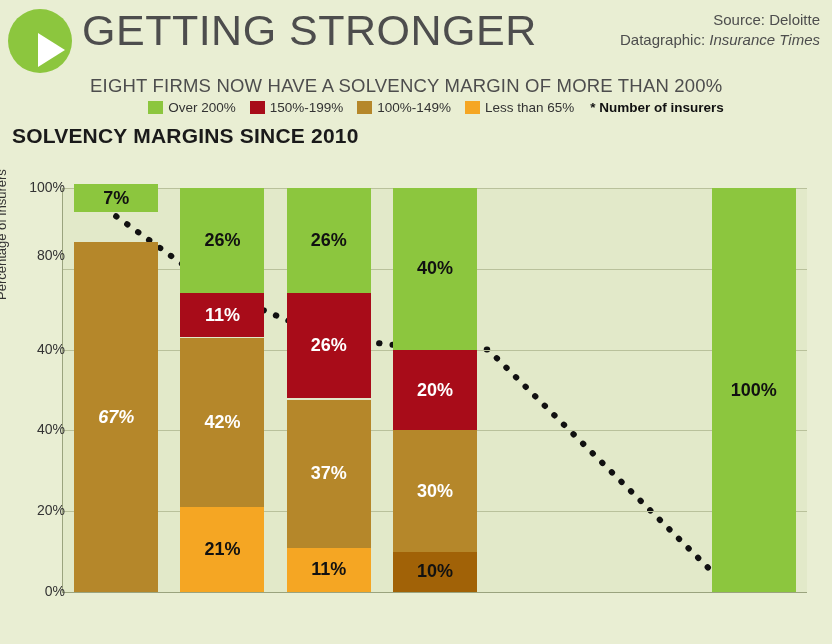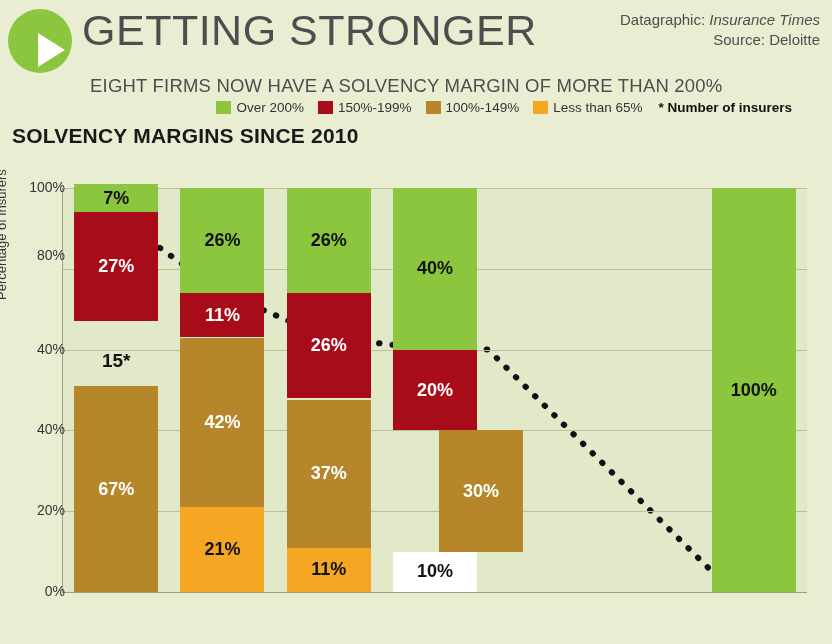--- a/index.html
+++ b/index.html
@@ -47,22 +47,22 @@
     text-align:right;
     font-size:15px;
     color:#4d4d4d;
     line-height:20px;
   }
   #source-block .italic{font-style:italic;}
 
   
   #legend{
     position:absolute;left:0;top:100px;width:792px;
-    display:flex;justify-content:flex-end;align-items:center;
-    font-size:13.5px;color:#333;
+    display:flex;justify-content:center;align-items:center;
+    font-size:13.5px;color:#333;padding-left:40px;
   }
   .legend-item{display:flex;align-items:center;margin-right:14px;}
   .legend-swatch{width:15px;height:13px;margin-right:5px;}
   .legend-note{font-size:13.5px;color:#111;font-weight:bold;margin-left:2px;}
 
   
   #section-title{
     position:absolute;left:12px;top:124px;
     font-size:21px;font-weight:bold;color:#1a1a1a;
     letter-spacing:0.2px;
@@ -109,25 +109,25 @@
 </head>
 <body>
 
 <div id="header">
   <div id="logo-circle">
     <div id="logo-triangle"></div>
   </div>
   <div id="title-main">GETTING STRONGER</div>
   <div id="title-sub">EIGHT FIRMS NOW HAVE A SOLVENCY MARGIN OF MORE THAN 200%</div>
   <div id="source-block">
+    <div>Source: Deloitte</div>
     <div>
       <span>Datagraphic:</span>
       <span class="italic">Insurance Times</span>
     </div>
-    <div>Source: Deloitte</div>
   </div>
 </div>
 
 <div id="legend">
   <div class="legend-item">
     <span class="legend-swatch" style="background:#8cc63e"></span>
     <span>Over 200%</span>
   </div>
   <div class="legend-item">
     <span class="legend-swatch" style="background:#a80c19"></span>
@@ -157,25 +157,22 @@
     <div class="gridline" style="top: 242.4px;"></div>
     <div class="ytick-label" style="top: 233.4px; left: -58px; right: auto;">40%</div>
     <div class="gridline" style="top: 161.6px;"></div>
     <div class="ytick-label" style="top: 152.6px; left: -58px; right: auto;">40%</div>
     <div class="gridline" style="top: 80.8px;"></div>
     <div class="ytick-label" style="top: 59px; left: -58px; right: auto;">80%</div>
     <div class="gridline" style="top: 0px;"></div>
     <div class="ytick-label" style="top: -9px; left: -58px; right: auto;">100%</div>
     <div class="count-label" style="left: 3.14286px;">15*</div>
     <div class="bar-col" style="left: 11.1429px; height: 404px;">
-      <div class="seg light" style="background: rgb(181, 135, 42); height: 206px; bottom: 0px;">
+      <div class="seg light" style="background: rgb(181, 135, 42); height: 350px; bottom: 0px; font-style: italic;">
         <span>67%</span>
-      </div>
-      <div class="seg light" style="background: rgb(168, 12, 25); height: 109.08px; bottom: 270.68px;">
-        <span>27%</span>
       </div>
       <div class="seg dark" style="background: rgb(140, 198, 62); height: 28.28px; bottom: 379.76px;">
         <span>7%</span>
       </div>
     </div>
     <div class="count-label" style="left: 109.429px;">19*</div>
     <div class="bar-col" style="left: 117.429px; height: 404px;">
       <div class="seg dark" style="background: rgb(245, 166, 35); height: 84.84px; bottom: 0px;">
         <span>21%</span>
       </div>
@@ -199,24 +196,24 @@
       </div>
       <div class="seg light" style="background: rgb(168, 12, 25); height: 105.04px; bottom: 193.92px;">
         <span>26%</span>
       </div>
       <div class="seg dark" style="background: rgb(140, 198, 62); height: 105.04px; bottom: 298.96px;">
         <span>26%</span>
       </div>
     </div>
     <div class="count-label" style="left: 322px;">20*</div>
     <div class="bar-col" style="left: 330px; height: 404px;">
-      <div class="seg dark" style="background: #ffffff; height: 40.4px; bottom: 0px;">
+      <div class="seg dark" style="background: #a16207; height: 40.4px; bottom: 0px;">
         <span>10%</span>
       </div>
-      <div class="seg light" style="background: rgb(181, 135, 42); height: 121.2px; bottom: 40.4px; margin-left: 46px;">
+      <div class="seg light" style="background: rgb(181, 135, 42); height: 121.2px; bottom: 40.4px;">
         <span>30%</span>
       </div>
       <div class="seg light" style="background: rgb(168, 12, 25); height: 80.8px; bottom: 161.6px;">
         <span>20%</span>
       </div>
       <div class="seg dark" style="background: rgb(140, 198, 62); height: 161.6px; bottom: 242.4px;">
         <span>40%</span>
       </div>
     </div>
     <div class="bar-col" style="left: 436.286px; height: 404px;"></div>

